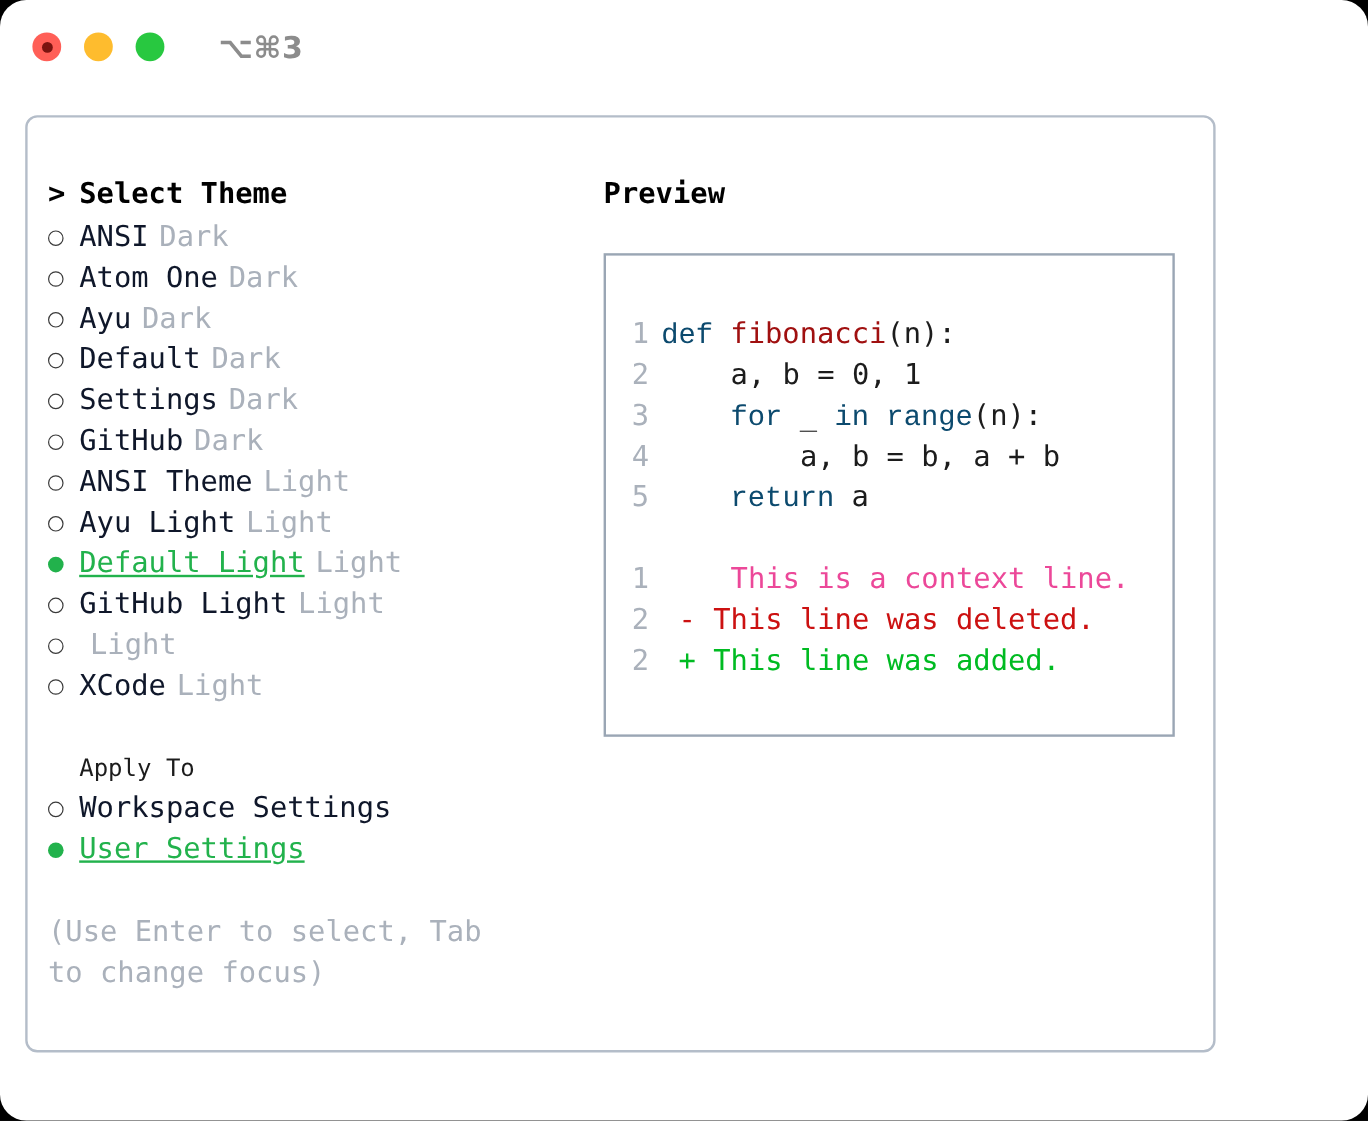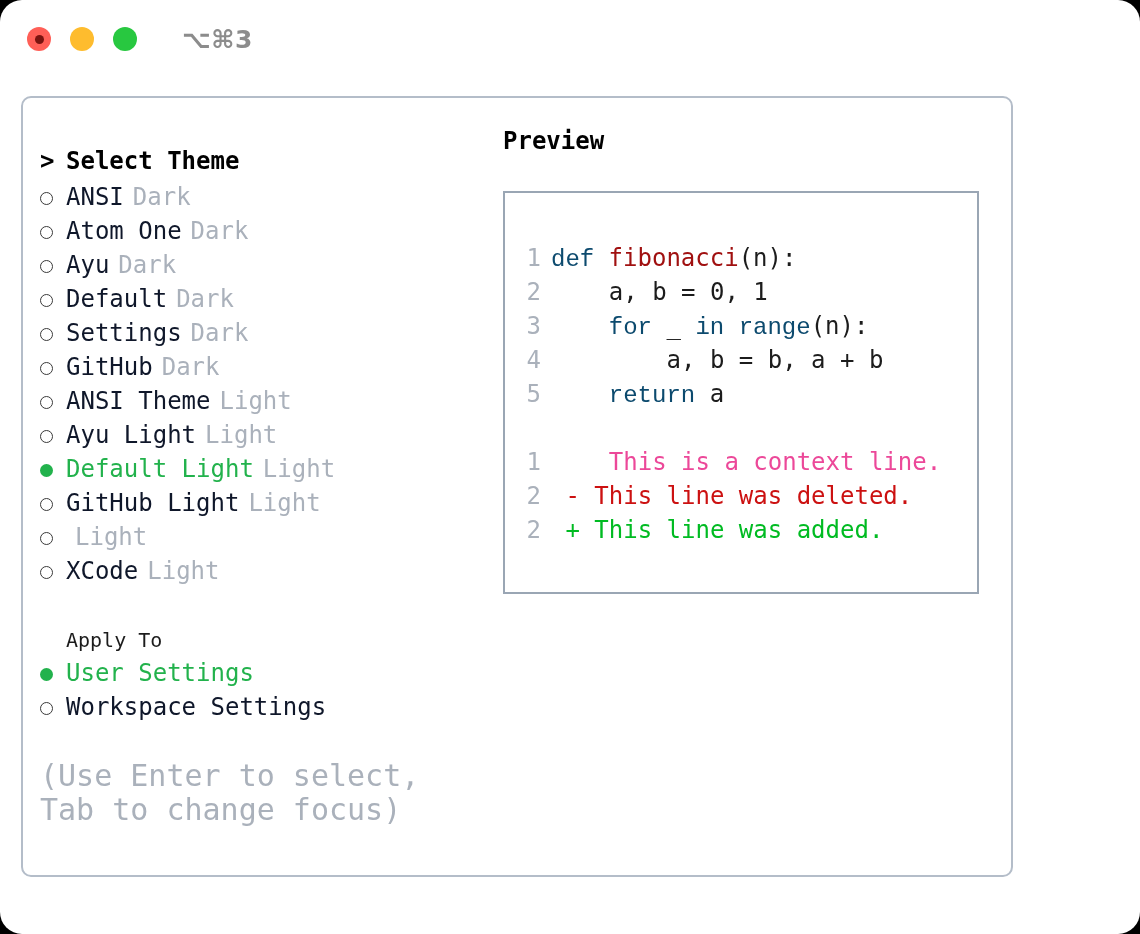--- a/index.html
+++ b/index.html
@@ -125,50 +125,50 @@
     box-sizing: border-box;
     border: 1.8px solid #3a3a3a;
     background: transparent;
   }
   .bullet.filled {
     border: none;
     background: #22b24c;
   }
 
   .name { color: #0f172a; }
-  .name.sel { color: #22b24c; }
+  .name.sel { color: #22b24c; text-decoration: underline; }
   .tagtype {
     color: #aab1bb;
     margin-left: 9px;
   }
 
   .spacer { height: 34px; }
 
   .apply-title {
     font-size: 20px;
     color: #1c1c1c;
     padding-left: 26px;
     height: 34px;
     line-height: 34px;
     white-space: pre;
   }
 
   .hint {
     margin-top: 34px;
-    font-size: 30px;
+    font-size: 24px;
     color: #aab1bb;
     line-height: 34px;
     width: 400px;
     white-space: pre-wrap;
   }
 
   
   .right-col {
     flex: 1;
-    padding: 29px 0 0 0;
+    padding: 49px 0 0 0;
     box-sizing: border-box;
   }
   .preview-title {
     font-size: 24px;
     font-weight: 700;
     color: #000000;
     margin-left: 0;
     margin-bottom: 36px;
   }
   .preview-box {
@@ -241,22 +241,22 @@
             <div class="row"><span class="bullet-wrap"><span class="bullet"></span></span><span class="name">GitHub Light</span><span class="tagtype">Light</span></div>
             <div class="row"><span class="bullet-wrap"><span class="bullet"></span></span><span class="tagtype">Light</span></div>
             <div class="row"><span class="bullet-wrap"><span class="bullet"></span></span><span class="name">XCode</span><span class="tagtype">Light</span></div>
           </div>
 
         <div class="spacer"></div>
 
         <div class="apply-title">Apply To</div>
 
         <div id="apply-list">
+            <div class="row"><span class="bullet-wrap"><span class="bullet"></span></span><span class="name">Workspace Settings</span></div>
             <div class="row"><span class="bullet-wrap"><span class="bullet filled"></span></span><span class="name sel">User Settings</span></div>
-            <div class="row"><span class="bullet-wrap"><span class="bullet"></span></span><span class="name">Workspace Settings</span></div>
           </div>
 
         <div class="hint">(Use Enter to select, Tab to change focus)</div>
       </div>
 
       <div class="right-col">
         <div class="preview-title">Preview</div>
         <div class="preview-box">
           <div id="code-block">
               <div class="code-line"><span class="ln">1</span><span class="code-text"><span class="kw">def </span><span class="fn">fibonacci</span><span class="pl">(n):</span></span></div>

